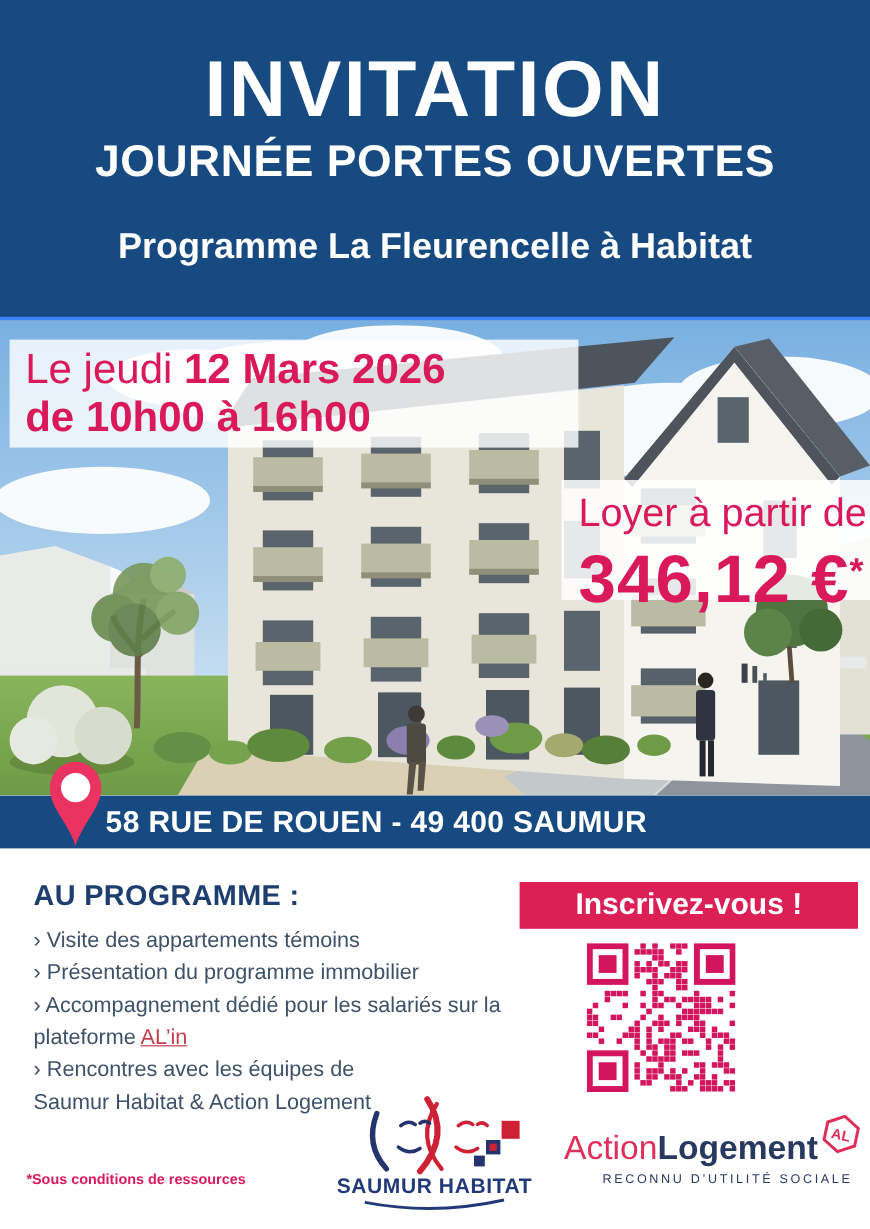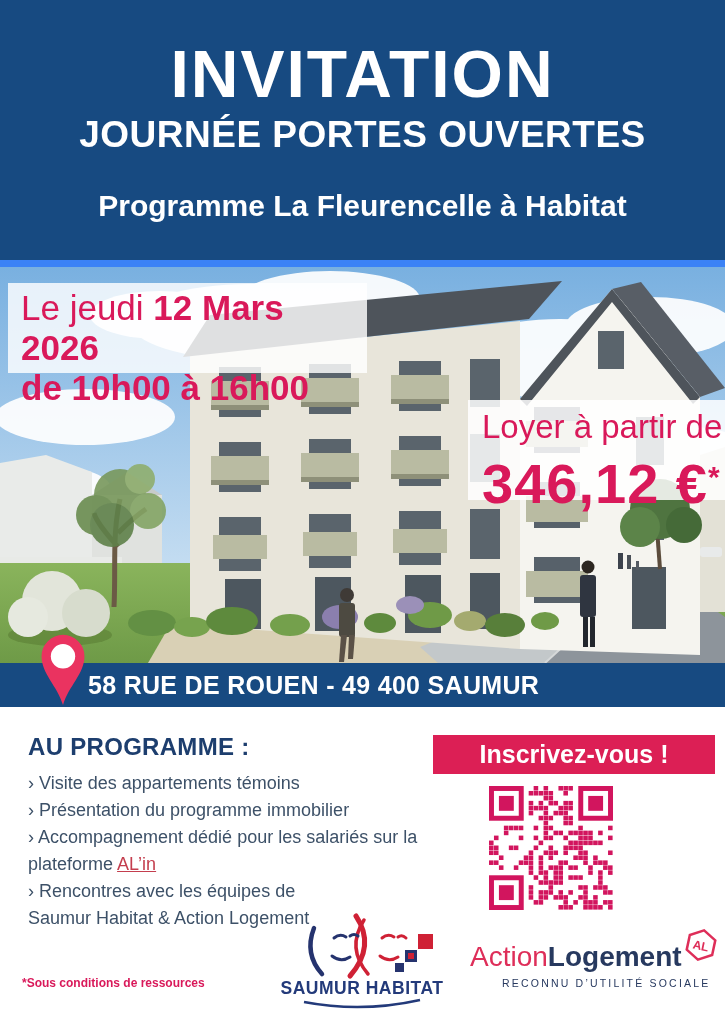--- a/index.html
+++ b/index.html
@@ -4,33 +4,33 @@
 <style>
   html,body{margin:0;padding:0;background:#ffffff;}
   .poster{
     position:relative;width:725px;height:1024px;overflow:hidden;background:#fff;
     font-family:"Liberation Sans", sans-serif;
   }
   
   .header{
     position:absolute;top:0;left:0;width:725px;height:267px;
     background:var(--header-blue,#174a81);color:#fff;
-    border-bottom:7px solid #3b82f6;box-sizing:border-box;
+    border-bottom:3px solid #3b82f6;box-sizing:border-box;
   }
   .header-title{position:absolute;top:36px;left:0;width:100%;text-align:center;
     font-size:66px;font-weight:700;letter-spacing:2px;}
   .header-subtitle{position:absolute;top:114px;left:0;width:100%;text-align:center;
     font-size:37px;font-weight:700;letter-spacing:.5px;}
   .header-program{position:absolute;top:189px;left:0;width:100%;text-align:center;
     font-size:30px;font-weight:700;}
   
   .photo{position:absolute;top:267px;left:0;width:725px;height:396px;overflow:hidden;}
   .photo svg{display:block;}
   .date-box{
-    position:absolute;left:8px;top:16px;width:359px;height:90px;box-sizing:border-box;
+    position:absolute;left:8px;top:16px;width:474px;height:90px;box-sizing:border-box;
     background:rgba(255,255,255,.82);color:var(--accent-pink,#d9195a);
     padding:5px 0 0 13px;font-size:35px;line-height:40px;font-weight:700;
   }
   .date-box .light{font-weight:400;}
   .loyer-box{
     position:absolute;left:420px;top:133px;width:293px;height:100px;box-sizing:border-box;
     background:rgba(255,255,255,.85);color:var(--accent-pink,#d9195a);
     padding:8px 0 0 14px;
     margin-left:48px;
   }

